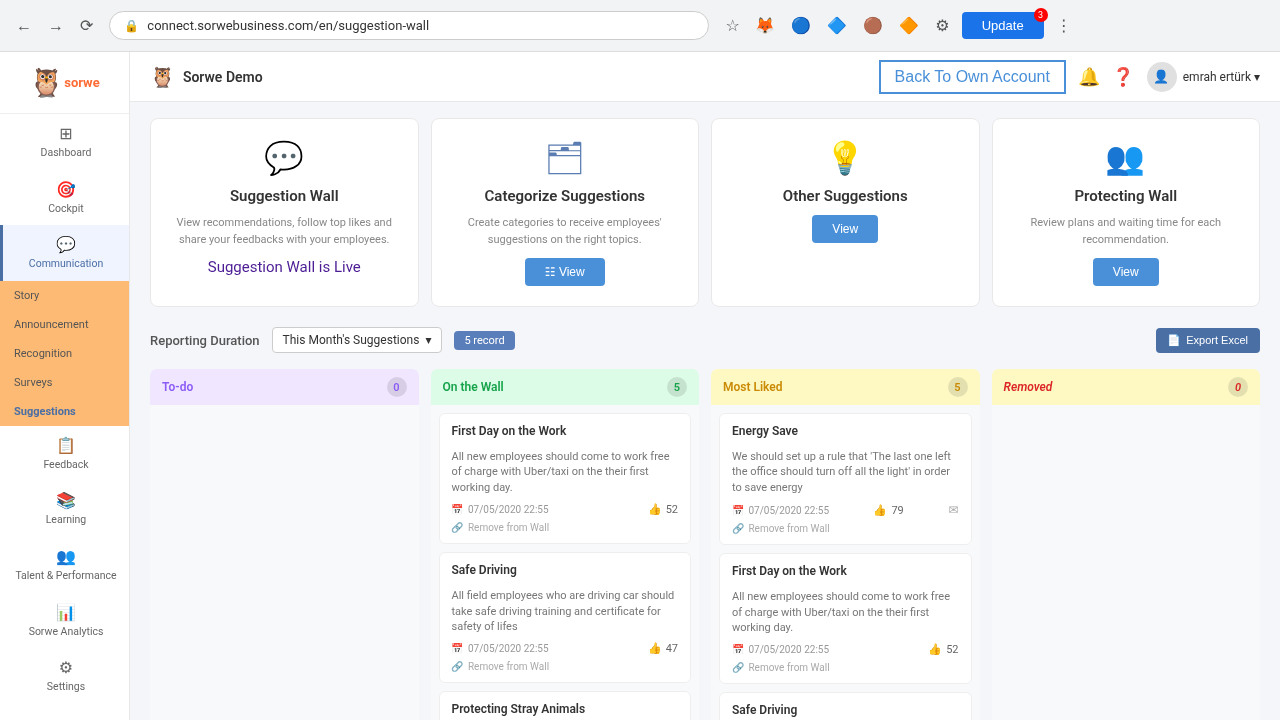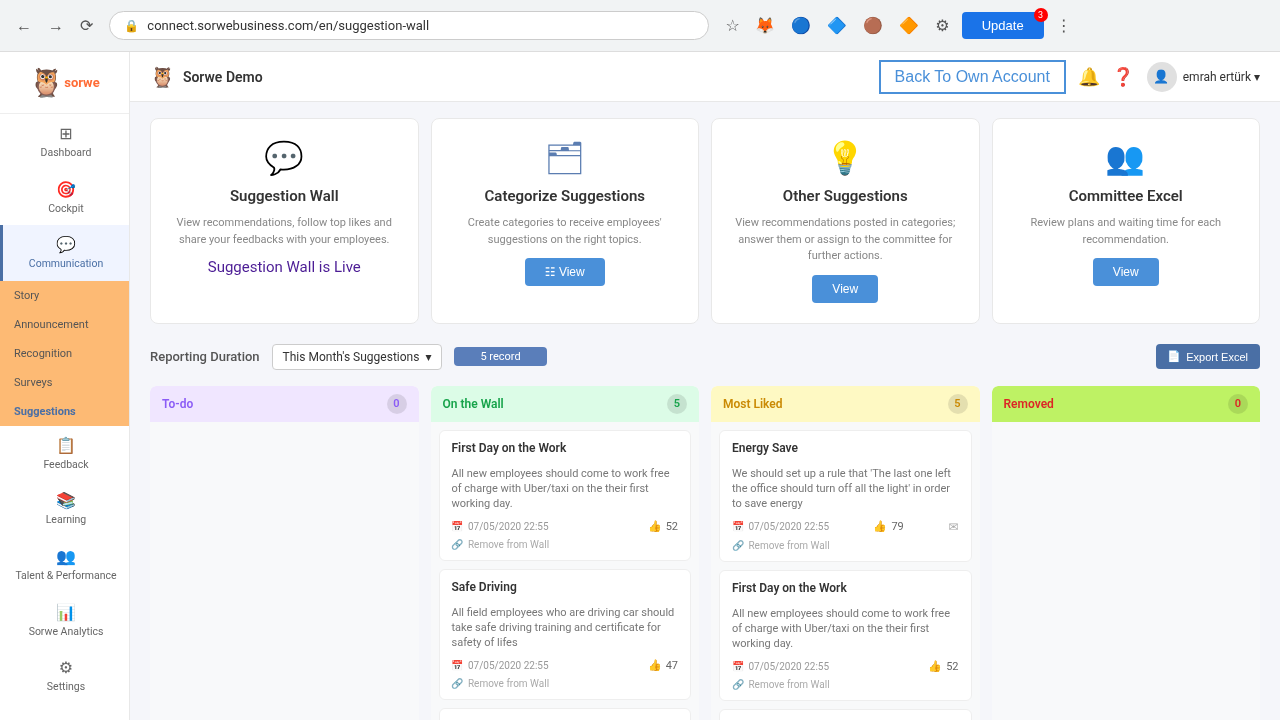--- a/index.html
+++ b/index.html
@@ -56,31 +56,31 @@
     .feature-card-icon { font-size: 32px; color: #5b7db1; }
     .feature-card-title { font-size: 15px; font-weight: 600; color: #333; }
     .feature-card-desc { font-size: 11px; color: #888; line-height: 1.5; }
     .feature-card-link { color: #4c1d95; font-size: 15px; text-decoration: none; cursor: pointer; }
     .feature-card-btn { background: #4a90d9; color: white; border: none; border-radius: 4px; padding: 7px 20px; font-size: 12px; cursor: pointer; display: flex; align-items: center; gap: 5px; }
 
     
     .reporting-bar { display: flex; align-items: center; gap: 12px; margin-bottom: 16px; }
     .reporting-label { font-size: 13px; color: #555; font-weight: 500; }
     .reporting-select { border: 1px solid #ccc; border-radius: 4px; padding: 5px 10px; font-size: 12px; background: white; cursor: pointer; display: flex; align-items: center; gap: 6px; }
-    .record-badge { background: #5a7eba; color: white; border-radius: 4px; padding: 3px 26px; font-size: 11px; }
+    .record-badge { background: #5a7eba; color: white; border-radius: 4px; padding: 3px 10px; font-size: 11px; }
     .export-btn { margin-left: auto; background: #4a6fa5; color: white; border: none; border-radius: 4px; padding: 6px 12px; font-size: 11px; cursor: pointer; display: flex; align-items: center; gap: 5px; }
 
     
     .kanban { display: grid; grid-template-columns: repeat(4, 1fr); gap: 12px; }
     .kanban-col { background: #f8f9fa; border-radius: 6px; overflow: hidden; }
     .kanban-header { display: flex; align-items: center; justify-content: space-between; padding: 8px 12px; font-size: 12px; font-weight: 600; border-radius: 6px 6px 0 0; }
     .kanban-header.todo { background: #f0e6ff; color: #8b5cf6; }
     .kanban-header.onwall { background: #dcfce7; color: #16a34a; }
     .kanban-header.mostliked { background: #fef9c3; color: #ca8a04; }
-    .kanban-header.removed { background: #bef264; color: #dc2626; }
+    .kanban-header.removed { background: #fef9c3; color: #dc2626; font-style: italic; }
     .kanban-count { background: rgba(0,0,0,0.1); border-radius: 50%; width: 20px; height: 20px; display: flex; align-items: center; justify-content: center; font-size: 11px; }
     .kanban-cards { padding: 8px; display: flex; flex-direction: column; gap: 8px; overflow-y: auto; max-height: 380px; }
     .suggestion-card { background: white; border-radius: 6px; padding: 10px 12px; border: 1px solid #eee; }
     .suggestion-title { font-size: 12px; font-weight: 600; color: #333; margin-bottom: 4px; }
     .suggestion-desc { font-size: 11px; color: #777; line-height: 1.4; margin-bottom: 8px; margin-top: 11px; }
     .suggestion-footer { display: flex; align-items: center; justify-content: space-between; }
     .suggestion-date { display: flex; align-items: center; gap: 4px; font-size: 10px; color: #999; }
     .suggestion-likes { display: flex; align-items: center; gap: 4px; font-size: 11px; color: #666; }
     .remove-link { display: flex; align-items: center; gap: 4px; font-size: 10px; color: #aaa; cursor: pointer; margin-top: 6px; }
     .envelope-icon { color: #aaa; font-size: 12px; }
@@ -197,27 +197,26 @@
         <div class="feature-card">
           <span class="feature-card-icon">🗂</span>
           <span class="feature-card-title">Categorize Suggestions</span>
           <span class="feature-card-desc">Create categories to receive employees' suggestions on the right topics.</span>
           <button class="feature-card-btn">☷ View</button>
         </div>
 
         <div class="feature-card">
           <span class="feature-card-icon">💡</span>
           <span class="feature-card-title">Other Suggestions</span>
-          <span class="feature-card-desc">View recommendations posted in categories; answer them or assign to the committee for further actions.</span>
           <button class="feature-card-btn">View</button>
         </div>
 
         <div class="feature-card">
           <span class="feature-card-icon">👥</span>
-          <span class="feature-card-title">Committee Excel</span>
+          <span class="feature-card-title">Protecting Wall</span>
           <span class="feature-card-desc">Review plans and waiting time for each recommendation.</span>
           <button class="feature-card-btn">View</button>
         </div>
       </div>
 
       <div class="reporting-bar">
         <span class="reporting-label">Reporting Duration</span>
         <div class="reporting-select">
           <span>This Month's Suggestions</span>
           <span>▾</span>

